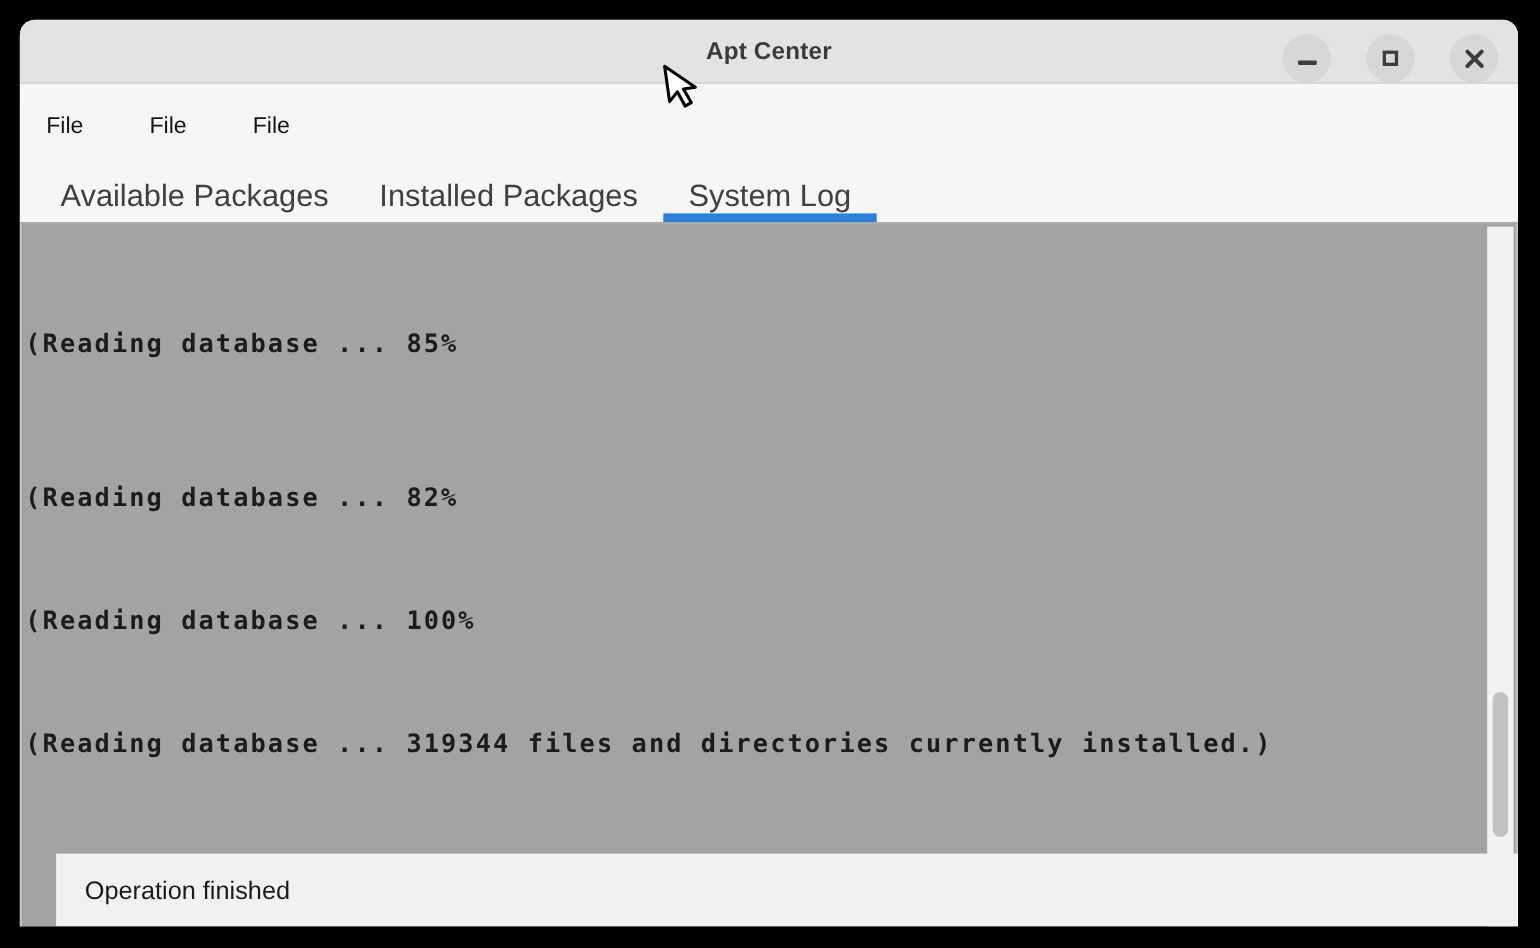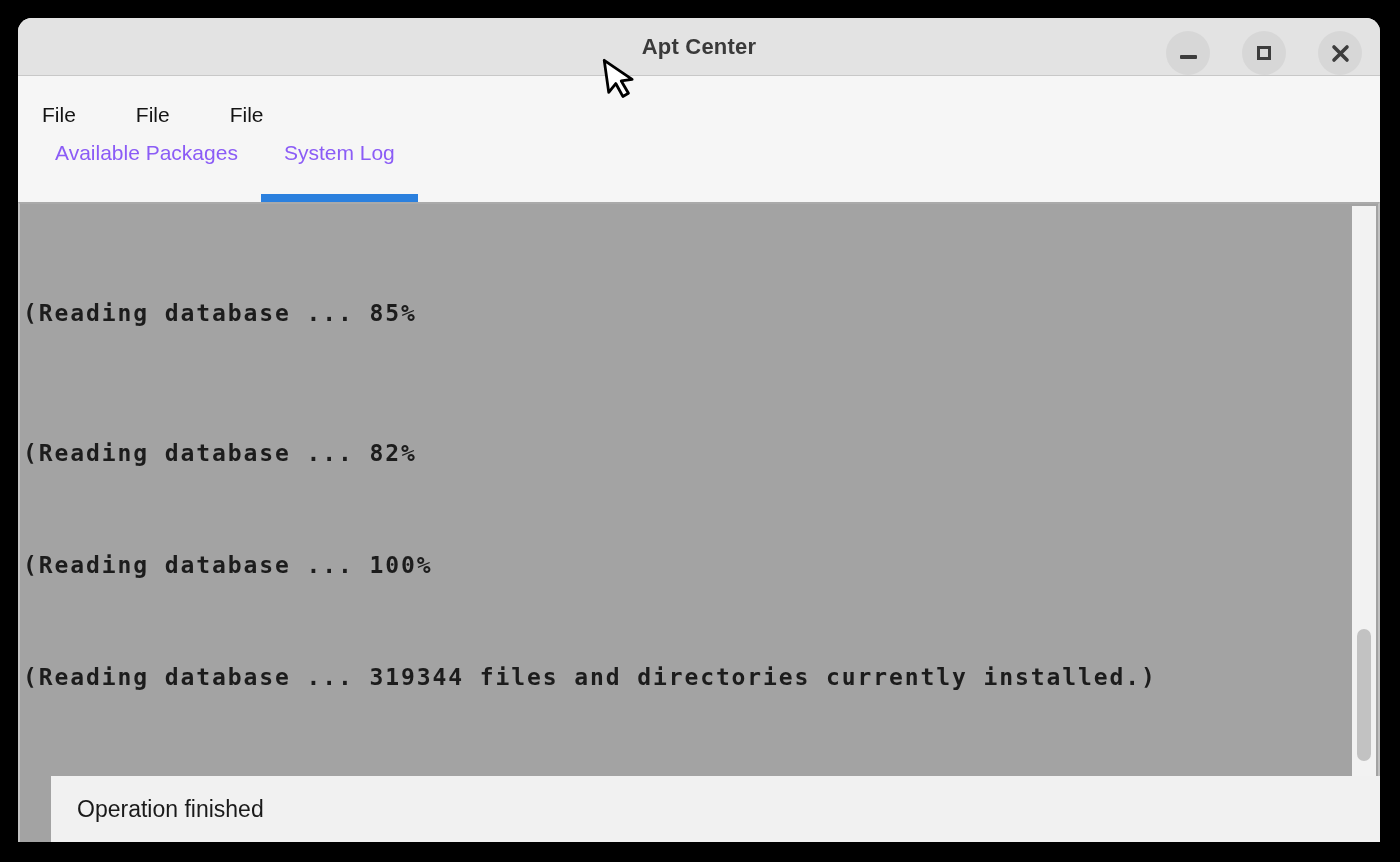--- a/index.html
+++ b/index.html
@@ -21,21 +21,21 @@
   .glyph-max { width:14px; height:14px; border:3.5px solid #3d3d3d; background:transparent; }
 
   
   .menubar { position:absolute; left:0; top:71px; width:100%; height:52px;
              background:#f6f6f6; display:flex; align-items:center; padding-left:24px; gap:60px; }
   .menu-item { font-size:21px; color:#141414; }
 
   
   .tabbar { position:absolute; left:0; top:123px; width:100%; height:61px;
             background:#f6f6f6; display:flex; align-items:stretch; padding-left:14px; }
-  .tab { display:flex; align-items:flex-start; padding:0 23px; font-size:21px; color:#8b5cf6;
+  .tab { display:flex; align-items:flex-end; padding:0 23px; font-size:28px; color:#404040;
          border-bottom:8px solid transparent; }
   .tab.active { border-bottom-color:#2b80de; }
 
   
   .logarea { position:absolute; left:0; top:184px; width:100%; height:731px;
              background:#a3a3a3; border-top:2px solid #aaaaaa; border-bottom:2px solid #aaaaaa;
              border-left:2px solid #c2c2c2; border-right:2px solid #c2c2c2;
              overflow:hidden; }
   .log-text { margin:-17px 0 0 3px;
               font-family:"DejaVu Sans Mono", monospace; font-weight:700;
@@ -85,20 +85,23 @@
 
       <span class="menu-item">File</span>
     </div>
 
   <div class="tabbar">
 
       <div class="tab">
         <span>Available Packages</span>
       </div>
 
+      <div class="tab">
+        <span>Installed Packages</span>
+      </div>
 
       <div class="tab active">
         <span>System Log</span>
       </div>
     </div>
 
   <div class="logarea">
     <div class="log-text">
       
     

